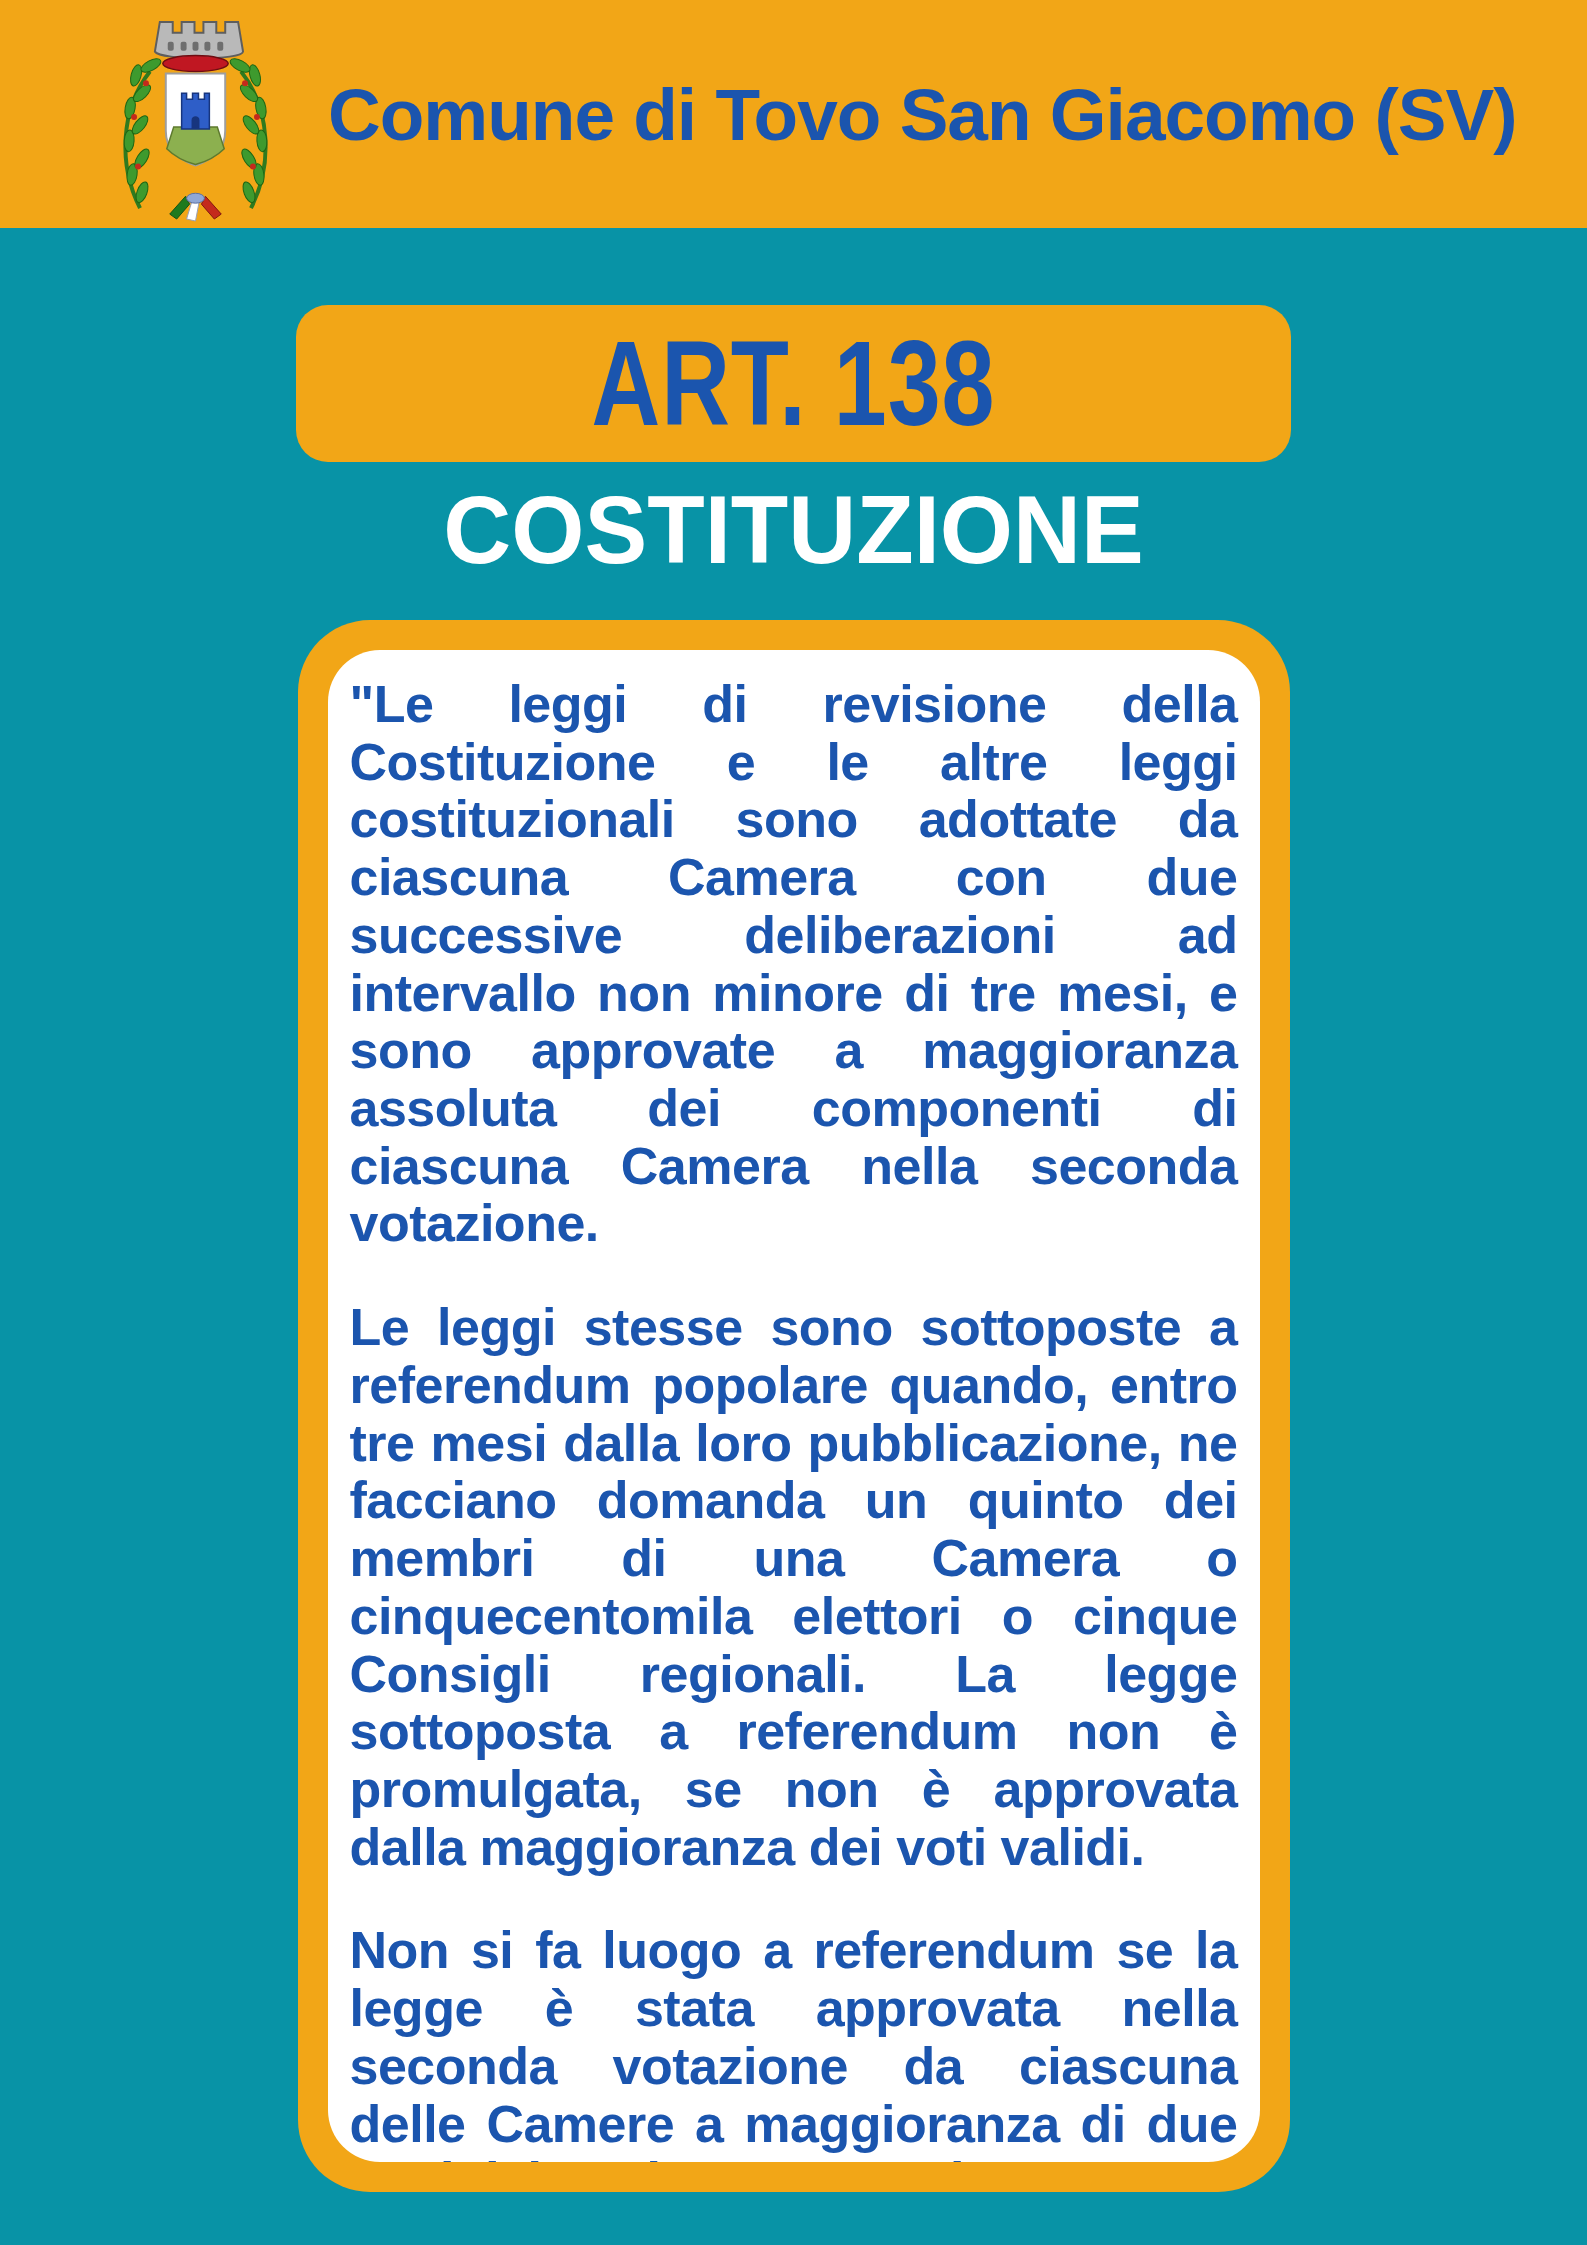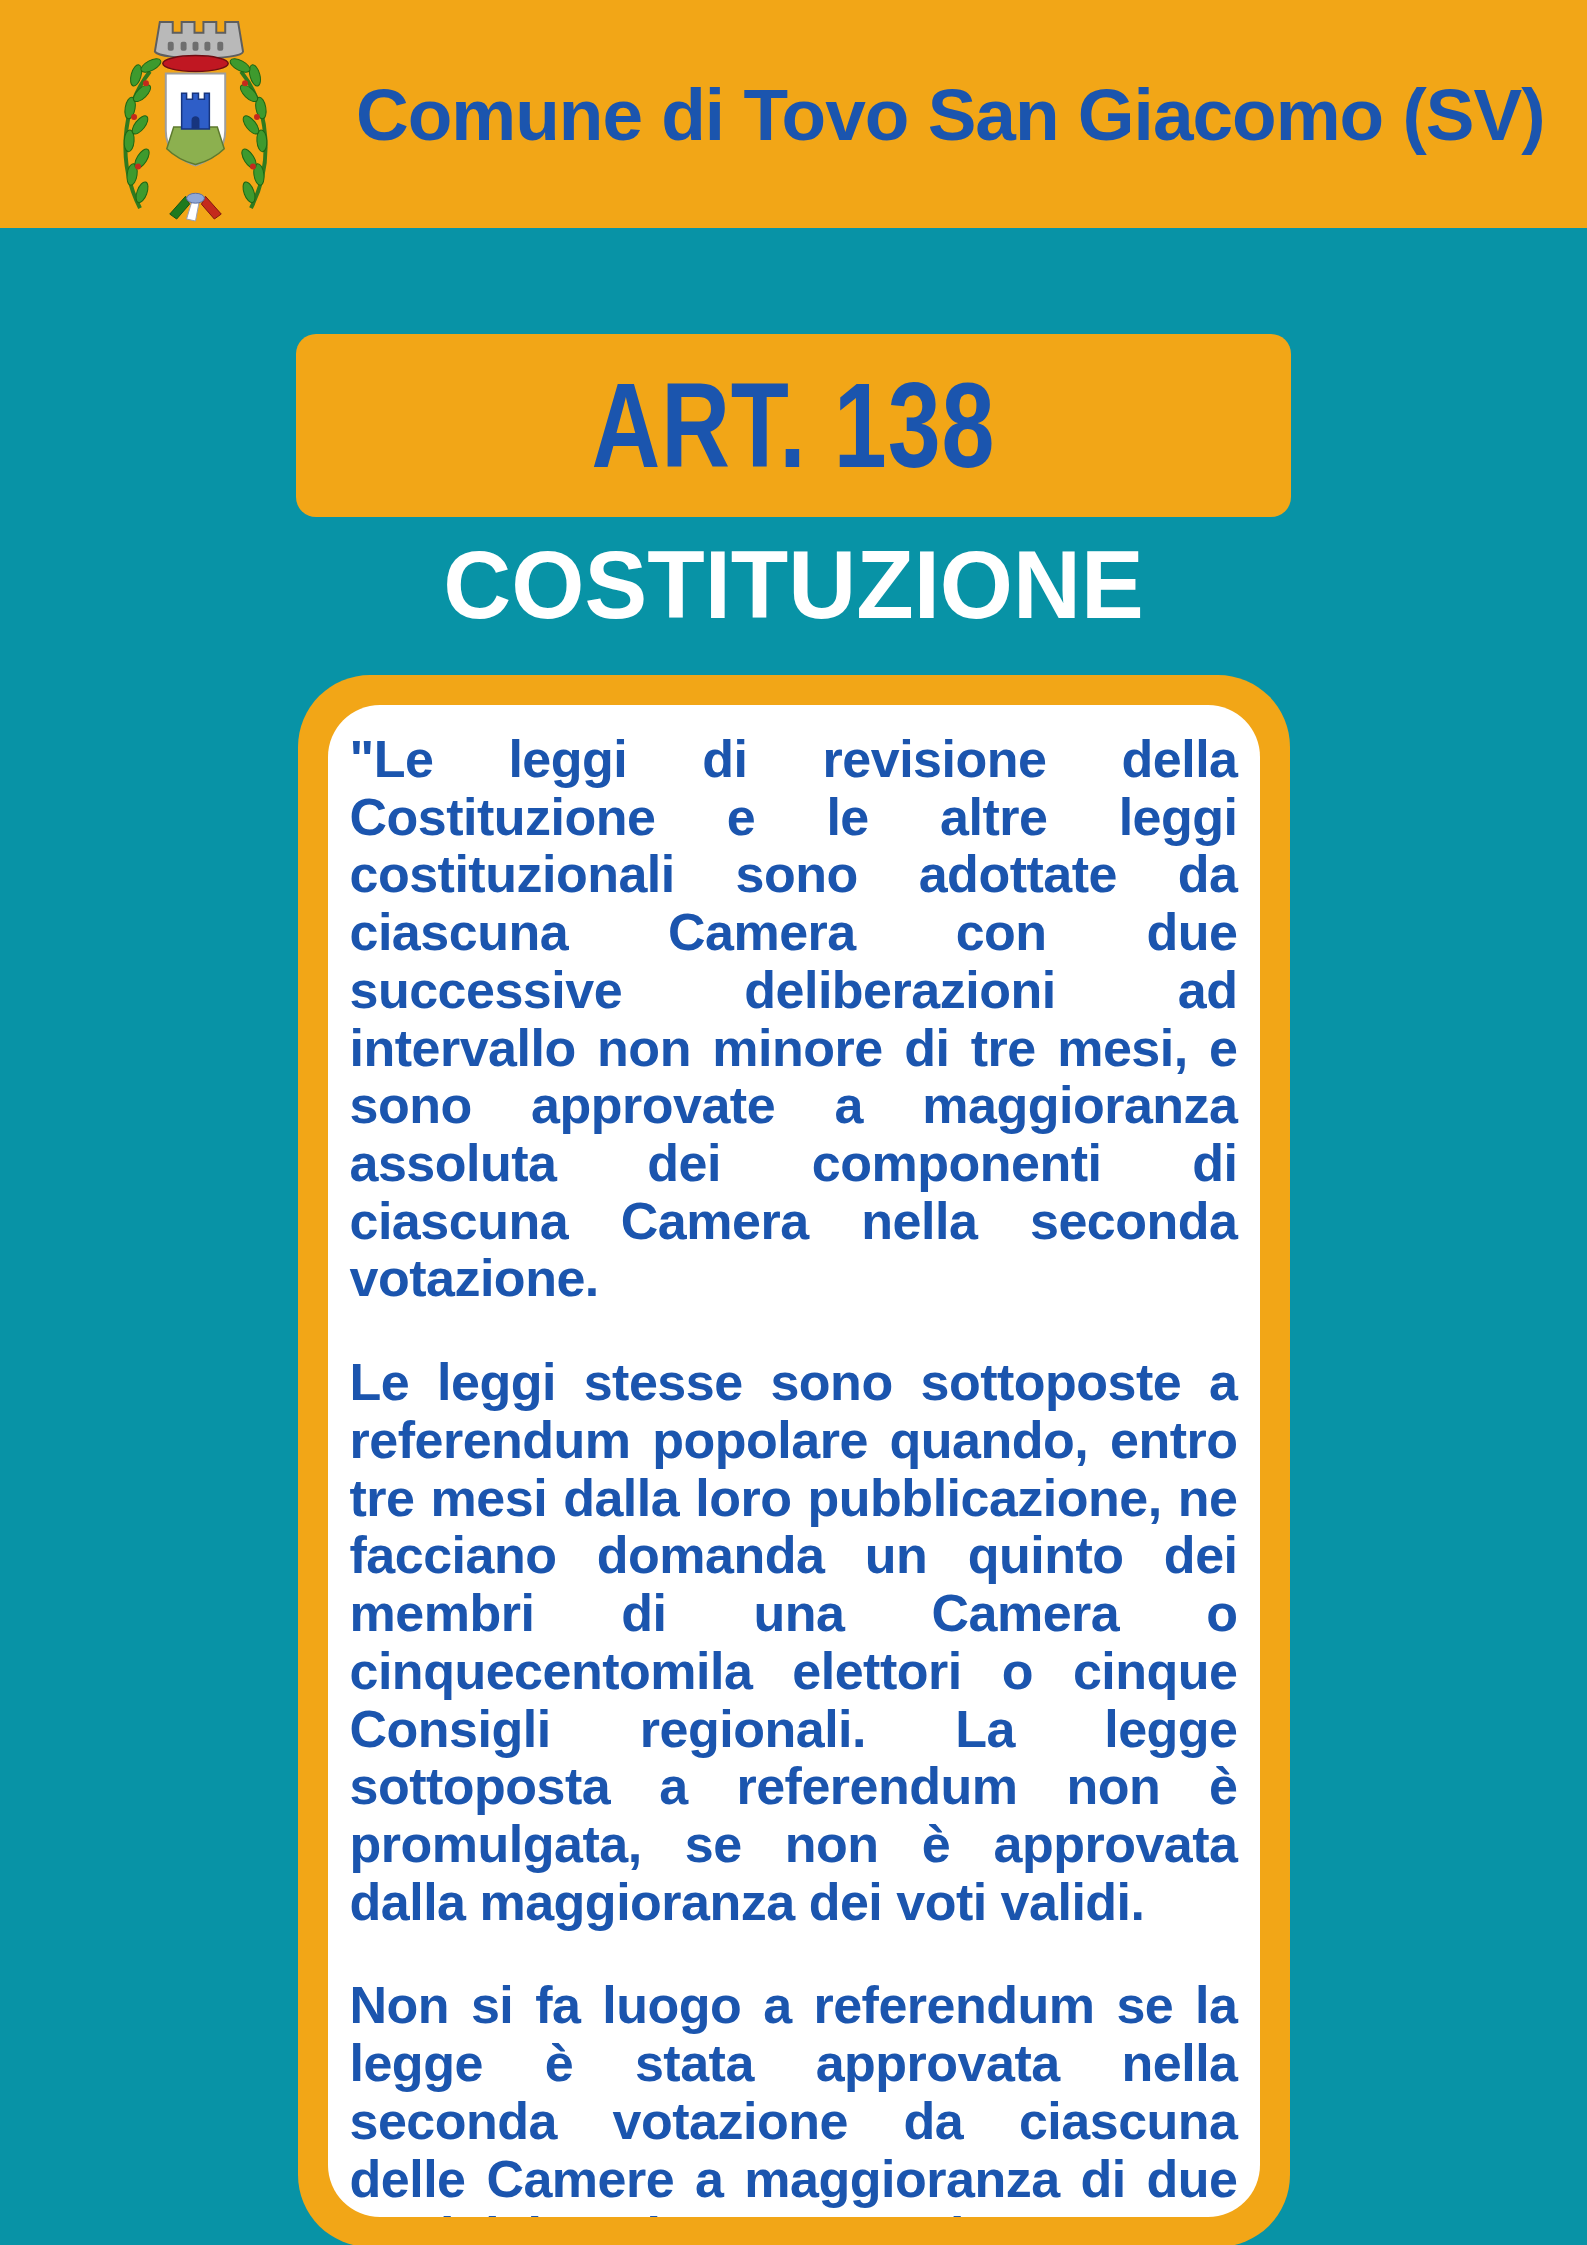--- a/index.html
+++ b/index.html
@@ -10,44 +10,43 @@
     overflow: hidden;
   }
   .page { position: relative; width: 1587px; height: 2245px; }
 
   
   .banner {
     height: 228px;
     background: #F2A617;
     display: flex;
     align-items: center;
-    gap: 28px;
   }
   .logo {
     width: 205px; height: 210px;
     margin-left: 93px;
     margin-top: 6px;
     flex: 0 0 auto;
   }
   .logo svg { width: 100%; height: 100%; display: block; }
   .banner-title {
     margin: 0 0 0 30px;
     color: #1B55AE;
     font-size: 73px;
     font-weight: bold;
     letter-spacing: -1px;
     white-space: nowrap;
   }
 
   
   .art-pill {
-    width: 995px; height: 183px;
-    margin: 106px auto 0;
+    width: 995px; height: 157px;
+    margin: 77px auto 0;
     background: #F2A617;
-    border-radius: 20px;
+    border-radius: 32px;
     display: flex; align-items: center; justify-content: center;
   }
   .art-pill-text {
     display: inline-block;
     color: #1B55AE;
     font-size: 112px;
     font-weight: bold;
     letter-spacing: 1px;
     transform: scaleX(0.85) scaleY(1.08);
   }

